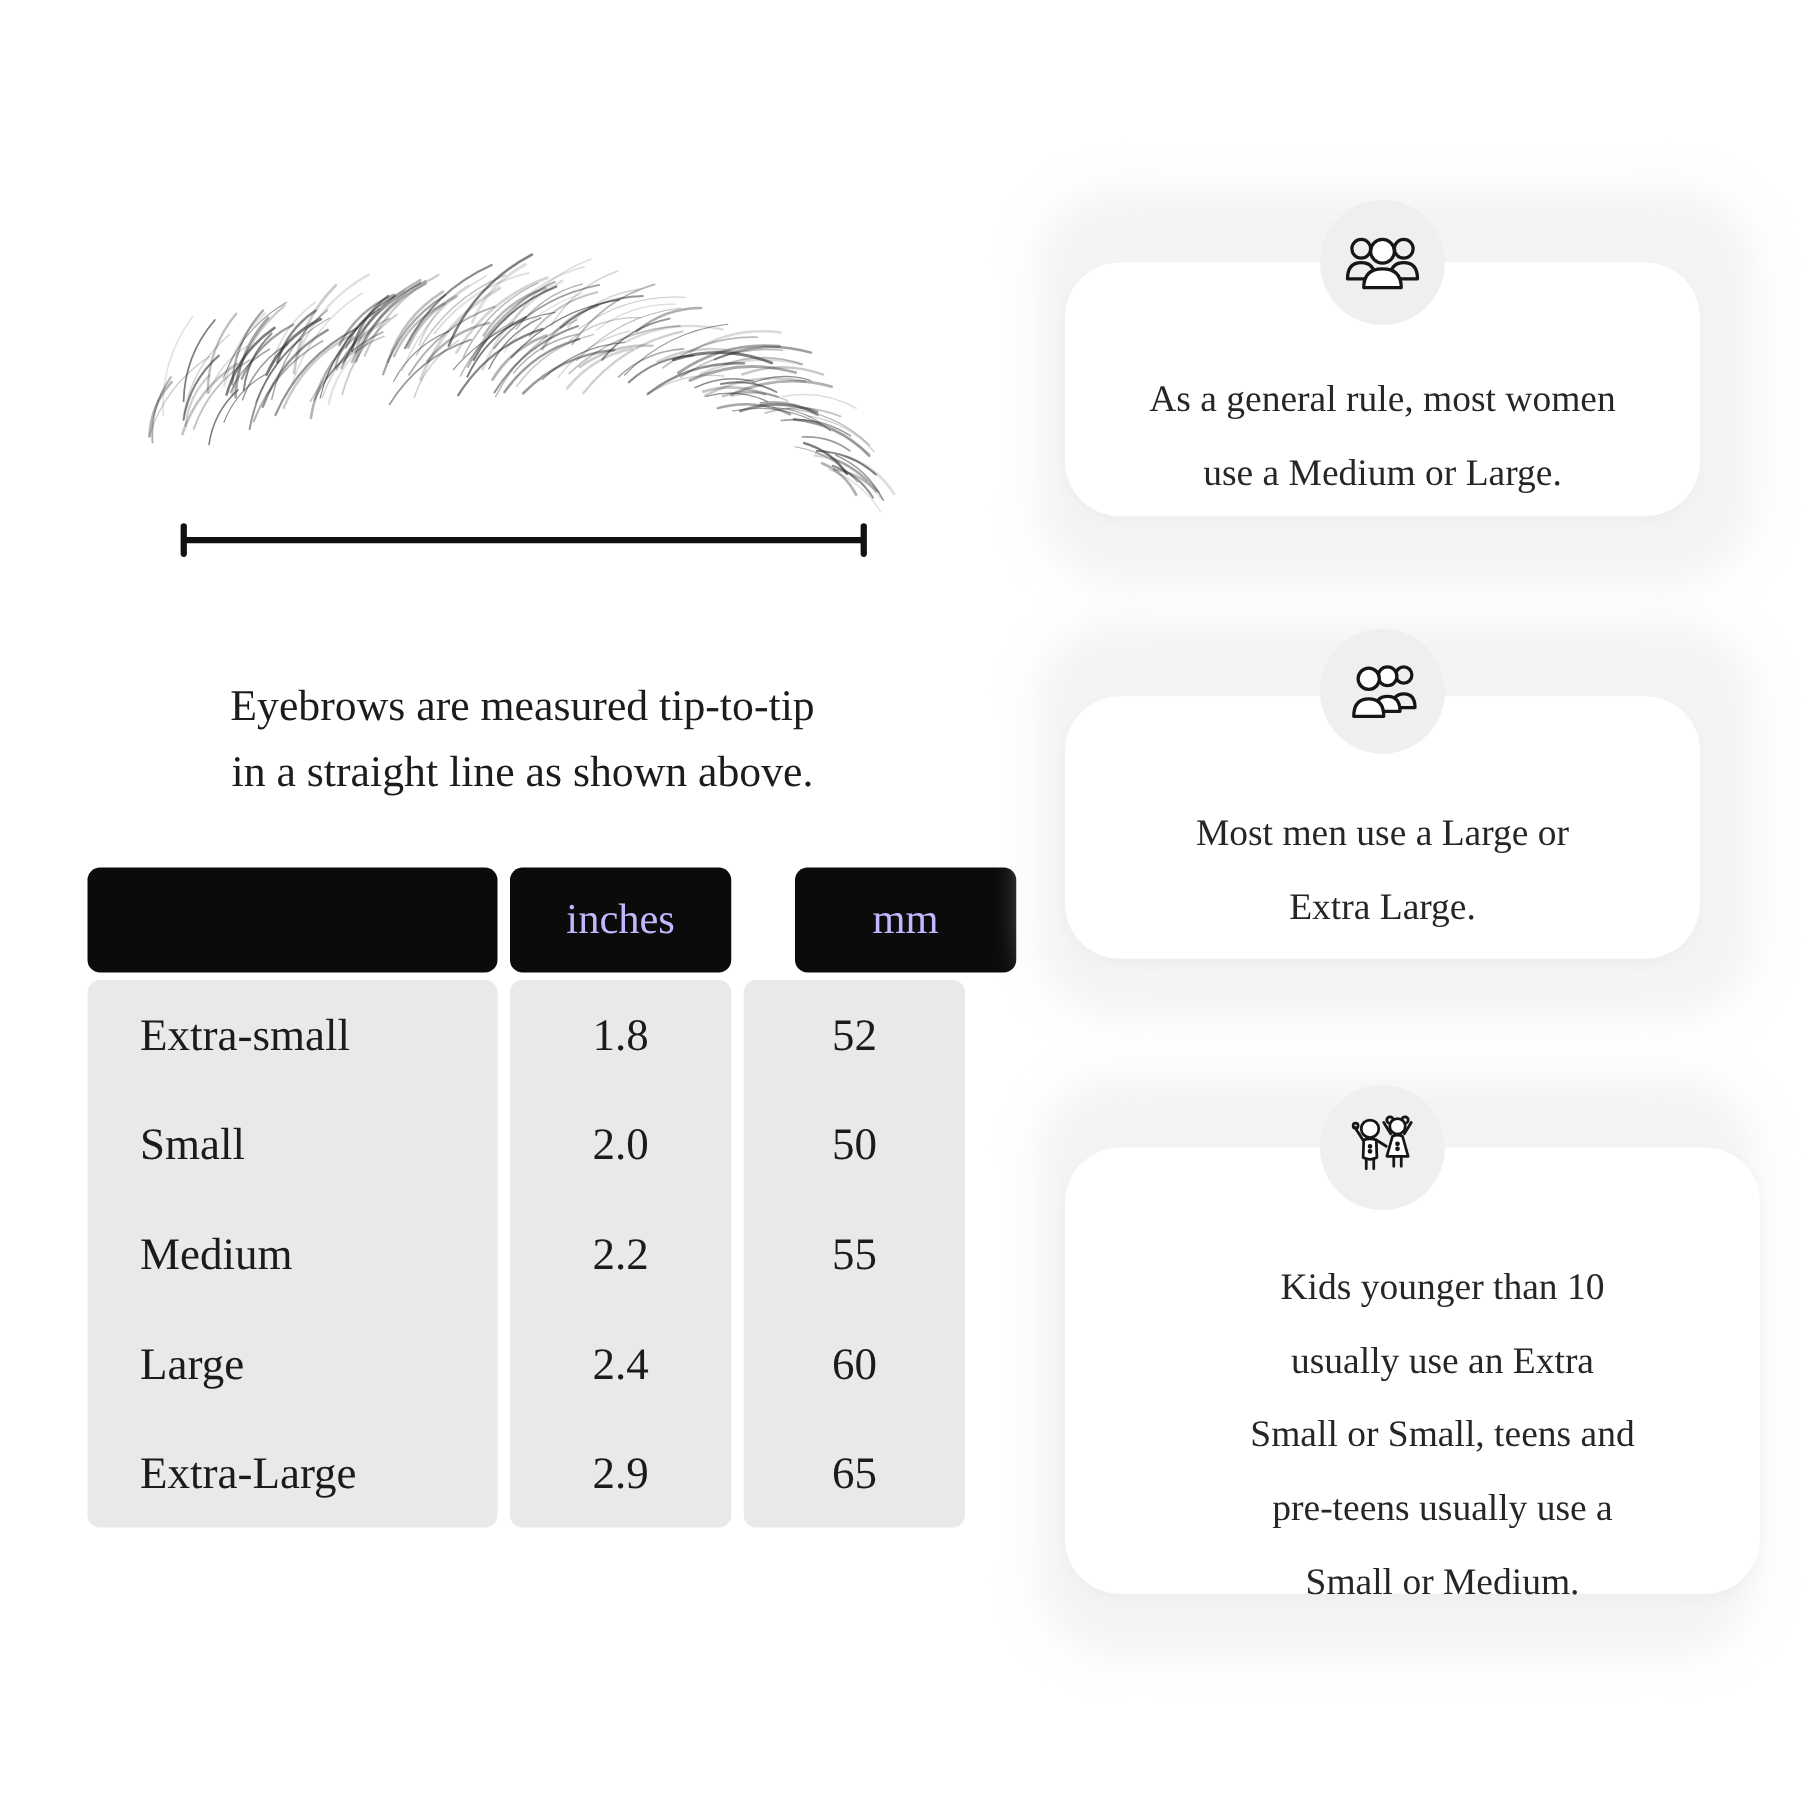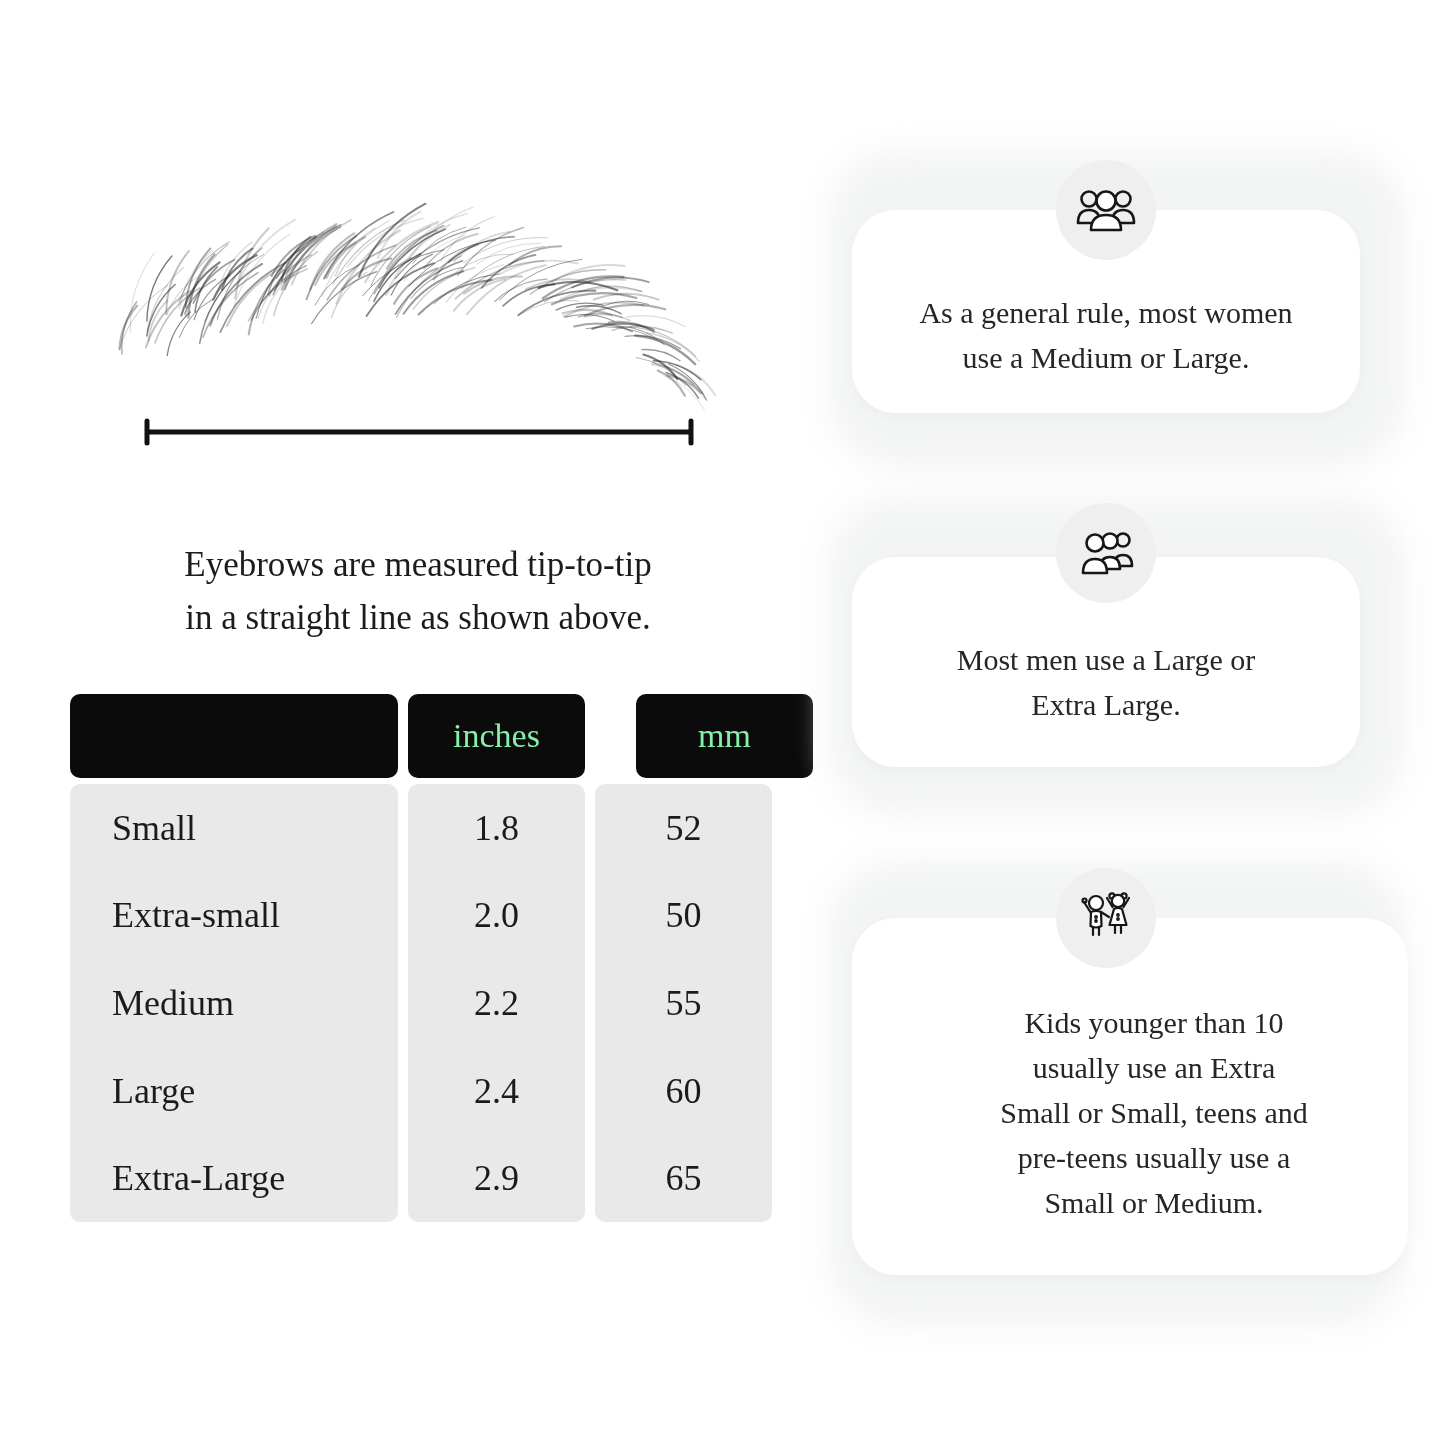--- a/index.html
+++ b/index.html
@@ -7,21 +7,21 @@
           font-family:"Liberation Serif","DejaVu Serif",serif;color:#1b1b1b;}
 
   
   .brow-svg{position:absolute;left:105px;top:228px;width:610px;height:180px;overflow:visible;}
   .ruler-svg{position:absolute;left:141px;top:418px;width:556px;height:28px;}
   .caption{position:absolute;left:60px;top:503px;width:716px;text-align:center;
            font-size:35px;line-height:53px;color:#1c1c1c;white-space:pre-line;}
 
   
   .th{position:absolute;top:694px;height:84px;background:#0b0b0b;border-radius:10px;
-      display:flex;align-items:center;justify-content:center;color:#86efac;font-size:34px;}
+      display:flex;align-items:center;justify-content:center;color:#c4b5fd;font-size:34px;}
   .th.c1{left:70px;width:328px;}
   .th.c2{left:408px;width:177px;}
   .th.c3{left:595px;width:177px;margin-left:41px;}
   .tb{position:absolute;top:784px;height:438px;background:#e9e9e9;border-radius:10px;
       display:flex;flex-direction:column;}
   .tb.c1{left:70px;width:328px;}
   .tb.c2{left:408px;width:177px;}
   .tb.c3{left:595px;width:177px;}
   .cell{flex:1;display:flex;align-items:center;font-size:36px;color:#1b1b1b;}
   .tb.c1 .cell{padding-left:42px;}
@@ -30,21 +30,21 @@
   
   .halo{position:absolute;background:#f3f4f4;border-radius:70px;filter:blur(15px);}
   .halo.h1{left:828px;top:150px;width:578px;height:318px;}
   .halo.h2{left:828px;top:496px;width:578px;height:320px;}
   .halo.h3{left:828px;top:860px;width:578px;height:466px;}
   .card{position:absolute;left:852px;width:508px;background:#ffffff;border-radius:44px;
         box-shadow:0 4px 14px rgba(0,0,0,0.03);text-align:center;}
   .card.k1{top:210px;height:203px;}
   .card.k2{top:557px;height:210px;}
   .card.k3{top:918px;height:357px;padding-left:48px;}
-  .card .txt{display:block;padding:80px 38px 0 38px;font-size:30px;line-height:45px;
+  .card .txt{display:block;padding:80px 38px 0 38px;font-size:30px;line-height:59px;
              color:#262626;white-space:pre-line;}
   .card.k3 .txt{padding-top:82px;}
   .badge{position:absolute;left:1056px;width:100px;height:100px;border-radius:50%;
          background:#efefef;display:flex;align-items:center;justify-content:center;}
   .badge.b1{top:160px;}
   .badge.b2{top:503px;}
   .badge.b3{top:868px;}
   .badge svg{display:block;}
 </style>
 </head>
@@ -230,22 +230,22 @@
     <p class="caption">Eyebrows are measured tip-to-tip
 in a straight line as shown above.</p>
   </section>
 
   <section>
     <div class="th c1"></div>
     <div class="th c2">inches</div>
     <div class="th c3">mm</div>
 
     <div class="tb c1">
+      <div class="cell">Extra-small</div>
       <div class="cell">Small</div>
-      <div class="cell">Extra-small</div>
       <div class="cell">Medium</div>
       <div class="cell">Large</div>
       <div class="cell">Extra-Large</div>
     </div>
     <div class="tb c2">
       <div class="cell">1.8</div>
       <div class="cell">2.0</div>
       <div class="cell">2.2</div>
       <div class="cell">2.4</div>
       <div class="cell">2.9</div>

